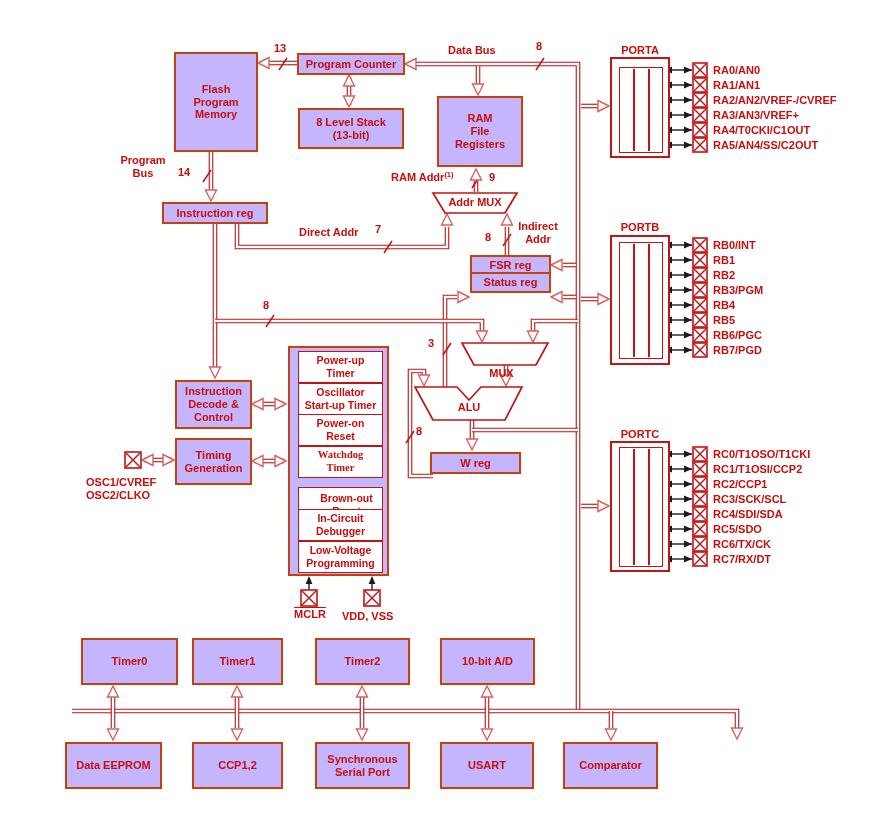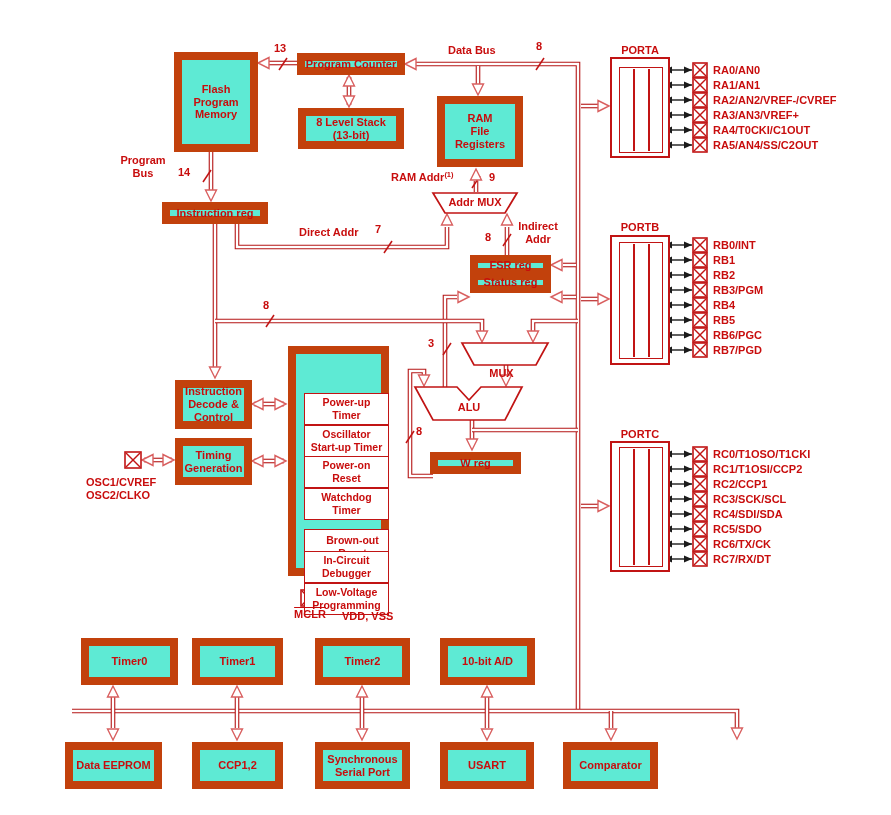--- a/index.html
+++ b/index.html
@@ -1,37 +1,37 @@
 <!DOCTYPE html>
 <html><head>
 <meta charset="utf-8">
 <style>
   html,body{margin:0;padding:0;background:#fff;}
   #stage{position:relative;width:891px;height:815px;background:#fff;overflow:hidden;
          font-family:"Liberation Sans",sans-serif;}
   #wires{position:absolute;left:0;top:0;z-index:1;}
-  .box{position:absolute;border:8px solid #c2410c;background:#5eead4;color:#c80d0d;
+  .box{position:absolute;border:2px solid #c2410c;background:#c4b5fd;color:#c80d0d;
        font:bold 11px/1.18 "Liberation Sans",sans-serif;display:flex;align-items:center;
        justify-content:center;text-align:center;white-space:pre-line;box-sizing:border-box;z-index:3;}
   .lbl{position:absolute;color:#c80d0d;font:bold 11px/1.15 "Liberation Sans",sans-serif;
        white-space:pre-line;z-index:4;}
   .ctr{text-align:center;}
   .nowrap{white-space:nowrap;}
   .sup{font-size:7.5px;vertical-align:4px;}
   .overline{text-decoration:overline;}
   .shape-lbl{position:absolute;color:#c80d0d;font:bold 11px/1 "Liberation Sans",sans-serif;
        text-align:center;z-index:4;}
   .portOuter{position:absolute;border:2px solid #c11414;background:#fff;box-sizing:border-box;z-index:3;}
   .portInner{position:absolute;border:1.6px solid #c11414;background:#fff;box-sizing:border-box;z-index:3;}
   .pdiv{position:absolute;width:1.6px;background:#c11414;z-index:4;}
   .pinLabel{position:absolute;color:#c80d0d;font:bold 11px/14px "Liberation Sans",sans-serif;
        white-space:nowrap;z-index:4;}
   .rItem{position:absolute;left:8px;width:85px;border:1.6px solid #c11414;background:#fff;
        color:#c80d0d;font:bold 10.5px/1.2 "Liberation Sans",sans-serif;display:flex;align-items:center;
-       justify-content:center;text-align:center;white-space:pre-line;box-sizing:border-box;margin-top:36px;}
+       justify-content:center;text-align:center;white-space:pre-line;box-sizing:border-box;}
 </style>
 </head>
 <body>
 
 <div id="stage">
   <svg id="wires" width="891" height="815" viewBox="0 0 891 815">
       <path d="M416,64 H578 V711" stroke="#b51515" stroke-width="4.6" fill="none"></path>
       <path d="M416,64 H578 V711" stroke="#fff" stroke-width="2.4" fill="none"></path>
       <path d="M269,63 H297" stroke="#b51515" stroke-width="4.6" fill="none"></path>
       <path d="M269,63 H297" stroke="#fff" stroke-width="2.4" fill="none"></path>
@@ -301,21 +301,21 @@
   <div class="box" style="left:470px;top:272px;width:81px;height:21px">Status reg</div>
   <div class="box" style="left:430px;top:452px;width:91px;height:22px">W reg</div>
   <div class="box" style="left:175px;top:380px;width:77px;height:49px">Instruction
 Decode &amp;
 Control</div>
   <div class="box" style="left:175px;top:438px;width:77px;height:47px">Timing
 Generation</div>
   <div class="box" id="resetOuter" style="left:288px;top:346px;width:101px;height:230px"><div class="rItem" style="top: 3px; height: 32px;">Power-up
 Timer</div><div class="rItem" style="top: 35px; height: 32px;">Oscillator
 Start-up Timer</div><div class="rItem" style="top: 66px; height: 32px;">Power-on
-Reset</div><div class="rItem" style="top: 98px; height: 32px;">Watchdog
+Reset</div><div class="rItem" style="top: 98px; height: 32px; font-family: Liberation Serif, serif;">Watchdog
 Timer</div><div class="rItem" style="top: 139px; height: 36px; padding-left: 12px;">Brown-out
 Reset</div><div class="rItem" style="top: 161px; height: 32px;">In-Circuit
 Debugger</div><div class="rItem" style="top: 193px; height: 32px;">Low-Voltage
 Programming</div></div>
 
   <div class="shape-lbl" style="left:433px;top:197px;width:84px">Addr MUX</div>
   <div class="shape-lbl" style="left:468px;top:368px;width:67px">MUX</div>
   <div class="shape-lbl" style="left:437px;top:402px;width:64px">ALU</div>
 
   <div class="lbl nowrap" style="left:448px;top:44px">Data Bus</div>

